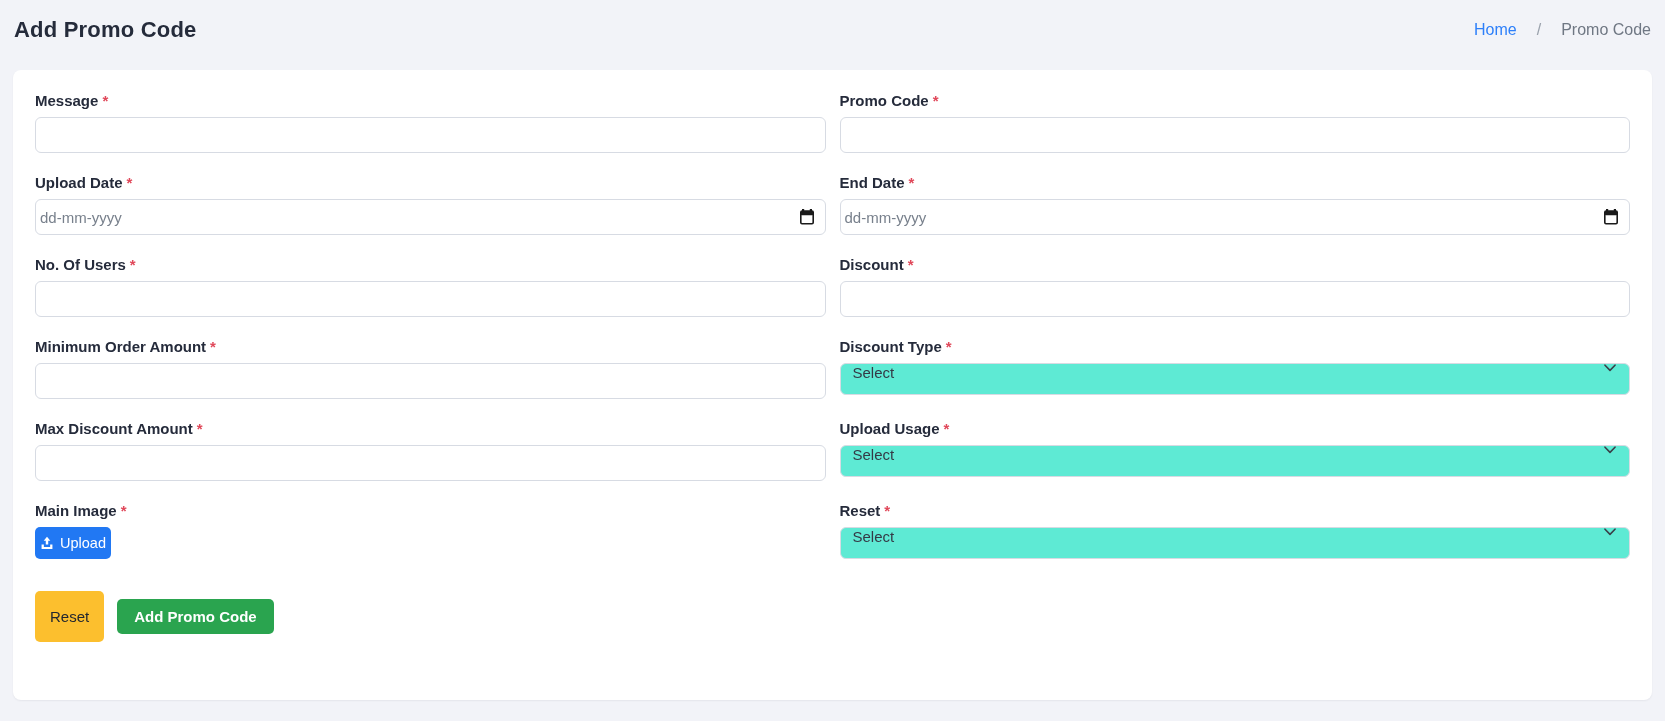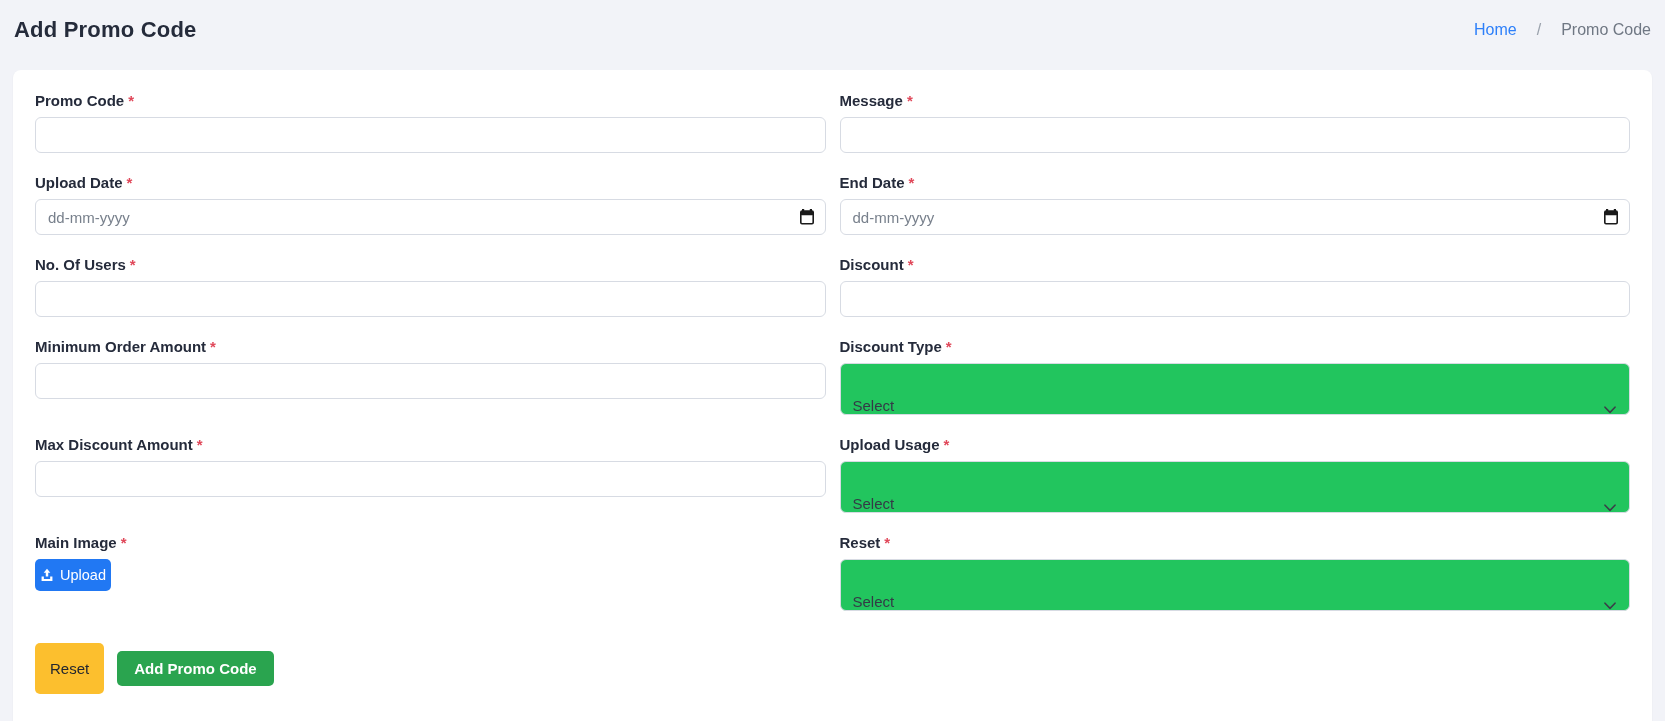--- a/index.html
+++ b/index.html
@@ -81,48 +81,48 @@
     margin-left: 4px;
     font-weight: 700;
   }
 
   .input {
     width: 100%;
     height: 36px;
     border: 1px solid var(--input-border);
     border-radius: 6px;
     background: #fff;
-    padding: 0 12px;
+    padding: 0 4px;
     font-size: 15px;
     color: #b91c1c;
     font-family: inherit;
     outline: none;
   }
   .input::placeholder { color: var(--placeholder-gray); opacity: 1; }
 
   .control-wrap { position: relative; }
   .cal-icon {
     position: absolute;
     right: 11px;
     top: 50%;
     transform: translateY(-50%);
     display: inline-flex;
     pointer-events: auto;
     cursor: pointer;
   }
 
   .select-box {
     width: 100%;
-    height: 52px;
+    height: 32px;
     border: 1px solid var(--input-border);
     border-radius: 6px;
-    background: #22c55e;
+    background: #5eead4;
     padding: 0 12px;
     display: flex;
-    align-items: flex-end;
+    align-items: flex-start;
     justify-content: space-between;
     font-size: 15px;
     color: #343a46;
     cursor: pointer;
   }
   .chev { display: inline-flex; margin-right: 1px; }
 
   
   .btn {
     border: none;
@@ -170,26 +170,26 @@
     <a href="#">Home</a>
     <span class="sep">/</span>
     <span class="current">Promo Code</span>
   </nav>
 </header>
 
 <main class="card">
   <form class="form-grid">
 
     <div class="field">
+      <label><span>Message</span><span class="req">*</span></label>
+      <input type="text" class="input" style="">
+    </div>
+
+    <div class="field">
       <label><span>Promo Code</span><span class="req">*</span></label>
-      <input type="text" class="input" style="">
-    </div>
-
-    <div class="field">
-      <label><span>Message</span><span class="req">*</span></label>
       <input type="text" class="input" style="">
     </div>
 
     <div class="field">
       <label><span>Upload Date</span><span class="req">*</span></label>
       <div class="control-wrap">
         <input type="text" class="input" placeholder="dd-mm-yyyy" style="">
         <span class="cal-icon">
           <svg width="16" height="17" viewBox="0 0 16 17">
             <rect x="3" y="0.5" width="2.2" height="3.4" fill="#1a1a1a"></rect>

